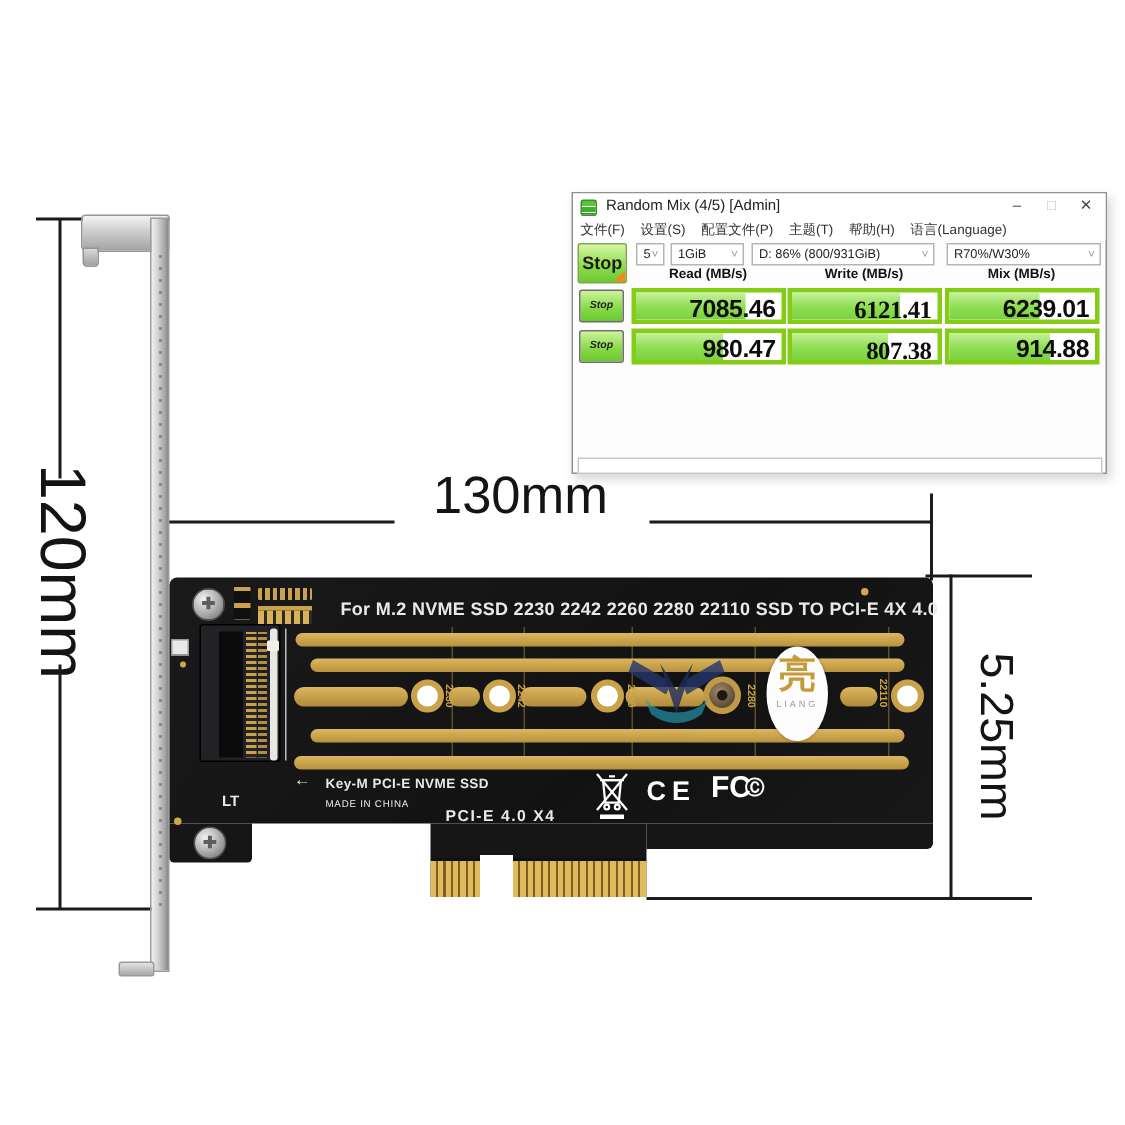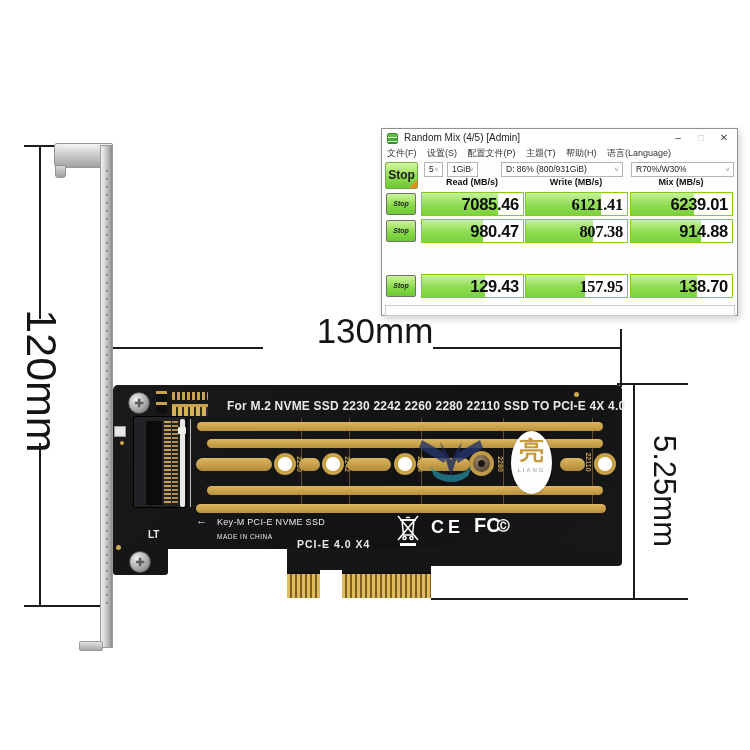--- a/index.html
+++ b/index.html
@@ -115,42 +115,42 @@
     box-sizing:border-box;font-size:8.5px;color:#222;line-height:13px;padding-left:4px;
     white-space:nowrap;overflow:hidden;}
   .combo::after{content:"˅";position:absolute;right:3px;top:0;color:#999;font-size:8px;}
   .colhead{position:absolute;top:48px;height:12px;font-size:9px;font-weight:bold;color:#111;
     text-align:center;}
   .bm-row{position:absolute;left:0;width:100%;height:24px;}
   .row-stop{position:absolute;left:4px;top:1px;width:30px;height:22px;
     background:linear-gradient(180deg,#cdf498,#85d847 60%,#6cc832);
     border:1px solid #6f6f6f;border-radius:2px;box-sizing:border-box;
     font-size:7px;font-weight:bold;font-style:italic;color:#222;text-align:center;line-height:20px;}
-  .cell{position:absolute;top:0;width:103px;height:24px;background:#fff;border:1px solid #84cc16;
+  .cell{position:absolute;top:0;width:103px;height:24px;background:#fff;border:3px solid #84cc16;
     box-sizing:border-box;overflow:hidden;}
   .fill{position:absolute;left:0;top:0;height:100%;
     background:linear-gradient(180deg,#c6f29b,#8edd52 55%,#7bd23f);}
   .val{position:absolute;right:4px;top:0;width:100%;text-align:right;font-size:16.5px;
     font-weight:bold;color:#0d0d0d;line-height:23px;letter-spacing:-0.3px;}
   .c-read{left:39px;} .c-write{left:143px;font-family:Liberation Serif, serif;} .c-mix{left:248px;}
   .statusbar{position:absolute;left:3px;top:176px;width:350px;height:11px;background:#fff;
     border:1px solid #c9c9c9;box-sizing:border-box;}
 </style>
 </head>
 <body>
 
 <div id="stage">
 
   <div class="dimline" style="left:24px;top:145px;width:89px;height:2px;"></div>
   <div class="dimline" style="left:39px;top:146px;width:2px;height:173px;"></div>
   <div class="dimtext rot90" style="left:41px;top:381px;font-size:43px;">120mm</div>
   <div class="dimline" style="left:39px;top:443px;width:2px;height:163px;"></div>
   <div class="dimline" style="left:24px;top:605px;width:87px;height:2px;"></div>
 
-  <div class="dimtext" style="left:347px;top:331px;font-size:35px;transform:translate(-50%,-50%);margin-left:28px;">130mm</div>
+  <div class="dimtext" style="left:347px;top:331px;font-size:35px;transform:translate(-50%,-50%);">130mm</div>
   <div class="dimline" style="left:112px;top:347px;width:151px;height:2px;"></div>
   <div class="dimline" style="left:433px;top:347px;width:189px;height:2px;"></div>
   <div class="dimline" style="left:620px;top:329px;width:2px;height:58px;"></div>
 
   <div class="dimline" style="left:617px;top:383px;width:71px;height:2px;"></div>
   <div class="dimline" style="left:633px;top:383px;width:2px;height:216px;"></div>
   <div class="dimline" style="left:431px;top:598px;width:257px;height:2px;"></div>
   <div class="dimtext rot90" style="left:664px;top:491px;font-size:31px;">5.25mm</div>
 
   <div class="bracket-tab"></div>
@@ -223,21 +223,21 @@
   <div class="screw" style="left:129px;top:551px;">✚</div>
   <div class="comp-chips"></div>
   <div class="comp-pads"></div>
   <div class="comp-teeth"></div>
   <div class="comp-white"></div>
   <div class="gdot" style="left:120px;top:441px;width:4px;height:4px;"></div>
   <div class="gdot" style="left:116px;top:545px;width:5px;height:5px;"></div>
   <div class="gdot" style="left:574px;top:392px;width:5px;height:5px;"></div>
 
   <div class="silk" style="left:196px;top:514px;font-size:11px;">←</div>
-  <div class="silk" style="left:217px;top:517px;font-size:9px;font-weight:normal;letter-spacing:0.3px;">Key-M PCI-E NVME SSD</div>
+  <div class="silk" style="left:217px;top:517px;font-size:9px;font-weight:bold;letter-spacing:0.3px;">Key-M PCI-E NVME SSD</div>
   <div class="silk" style="left:217px;top:533px;font-size:6.5px;letter-spacing:0.5px;">MADE IN CHINA</div>
   <div class="silk" style="left:148px;top:529px;font-size:10px;font-weight:bold;">LT</div>
   <div class="silk" style="left:297px;top:538px;font-size:10.5px;font-weight:bold;letter-spacing:1px;">PCI-E 4.0  X4</div>
 
   <svg class="abs" style="left:393px;top:513px;" width="30" height="34" viewBox="0 0 30 34">
     <g stroke="#fff" fill="none" stroke-width="1.5">
       <path d="M9 7 h12 l-1.5 15 h-9 z"></path>
       <line x1="7" y1="7" x2="23" y2="7"></line>
       <line x1="13" y1="4.5" x2="17" y2="4.5"></line>
       <circle cx="11.5" cy="25" r="1.6"></circle>
@@ -264,21 +264,21 @@
       <span>文件(F)</span>
       <span>设置(S)</span>
       <span>配置文件(P)</span>
       <span>主题(T)</span>
       <span>帮助(H)</span>
       <span>语言(Language)</span>
     </div>
 
     <div class="bigstop">Stop</div>
     <div class="combo" style="left:42px;width:19px;">5</div>
-    <div class="combo" style="left:65px;width:31px;">1GiB</div>
+    <div class="combo" style="left:65px;width:49px;">1GiB</div>
     <div class="combo" style="left:119px;width:122px;">D: 86% (800/931GiB)</div>
     <div class="combo" style="left:249px;width:103px;">R70%/W30%</div>
 
     <div class="colhead" style="left:39px;width:102px;">Read (MB/s)</div>
     <div class="colhead" style="left:143px;width:102px;">Write (MB/s)</div>
     <div class="colhead" style="left:248px;width:102px;">Mix (MB/s)</div>
 
     <div class="bm-row" style="top:63px;">
       <div class="row-stop">Stop</div>
       <div class="cell c-read">
@@ -305,32 +305,17 @@
           <div class="fill" style="width: 66%;"></div>
           <span class="val">807.38</span>
         </div>
       <div class="cell c-mix">
           <div class="fill" style="width: 69%;"></div>
           <span class="val">914.88</span>
         </div>
     </div>
 
 
-    <div class="bm-row" style="top:145px;">
-      <div class="row-stop">Stop</div>
-      <div class="cell c-read">
-          <div class="fill" style="width: 62%;"></div>
-          <span class="val">129.43</span>
-        </div>
-      <div class="cell c-write">
-          <div class="fill" style="width: 58%;"></div>
-          <span class="val">157.95</span>
-        </div>
-      <div class="cell c-mix">
-          <div class="fill" style="width: 65%;"></div>
-          <span class="val">138.70</span>
-        </div>
-    </div>
 
     <div class="statusbar"></div>
   </div>
 
 </div>
 
 </body></html>

